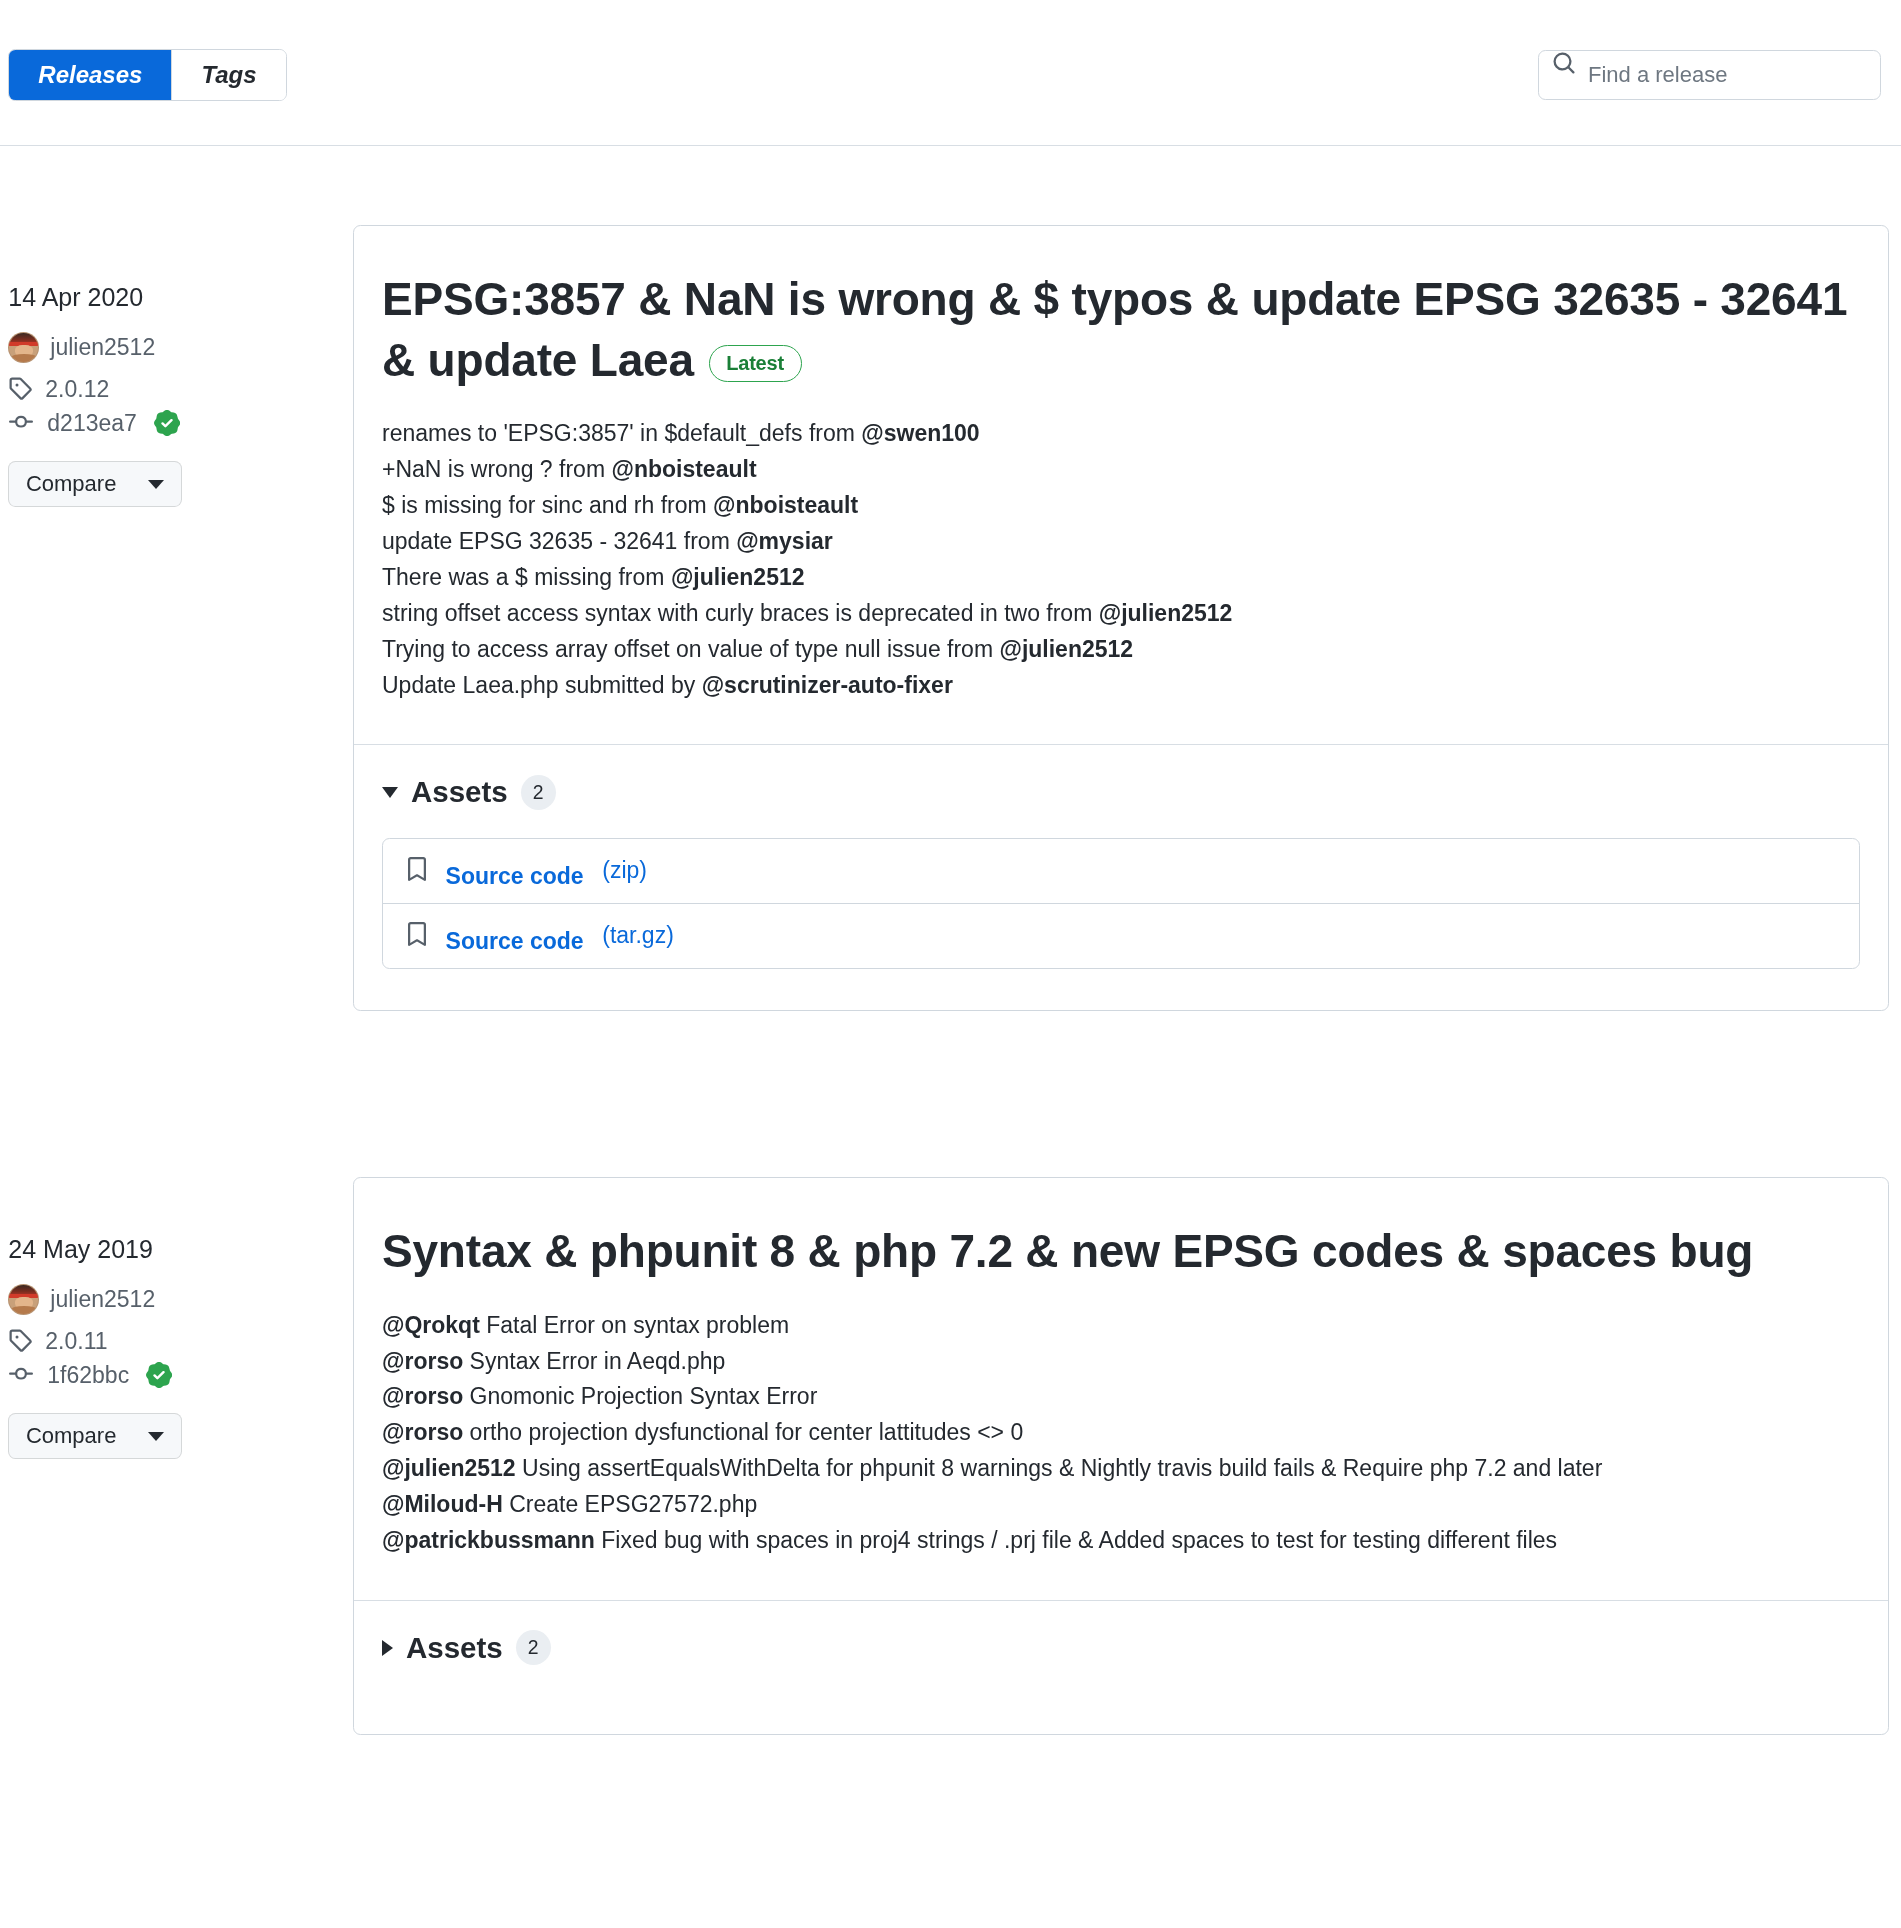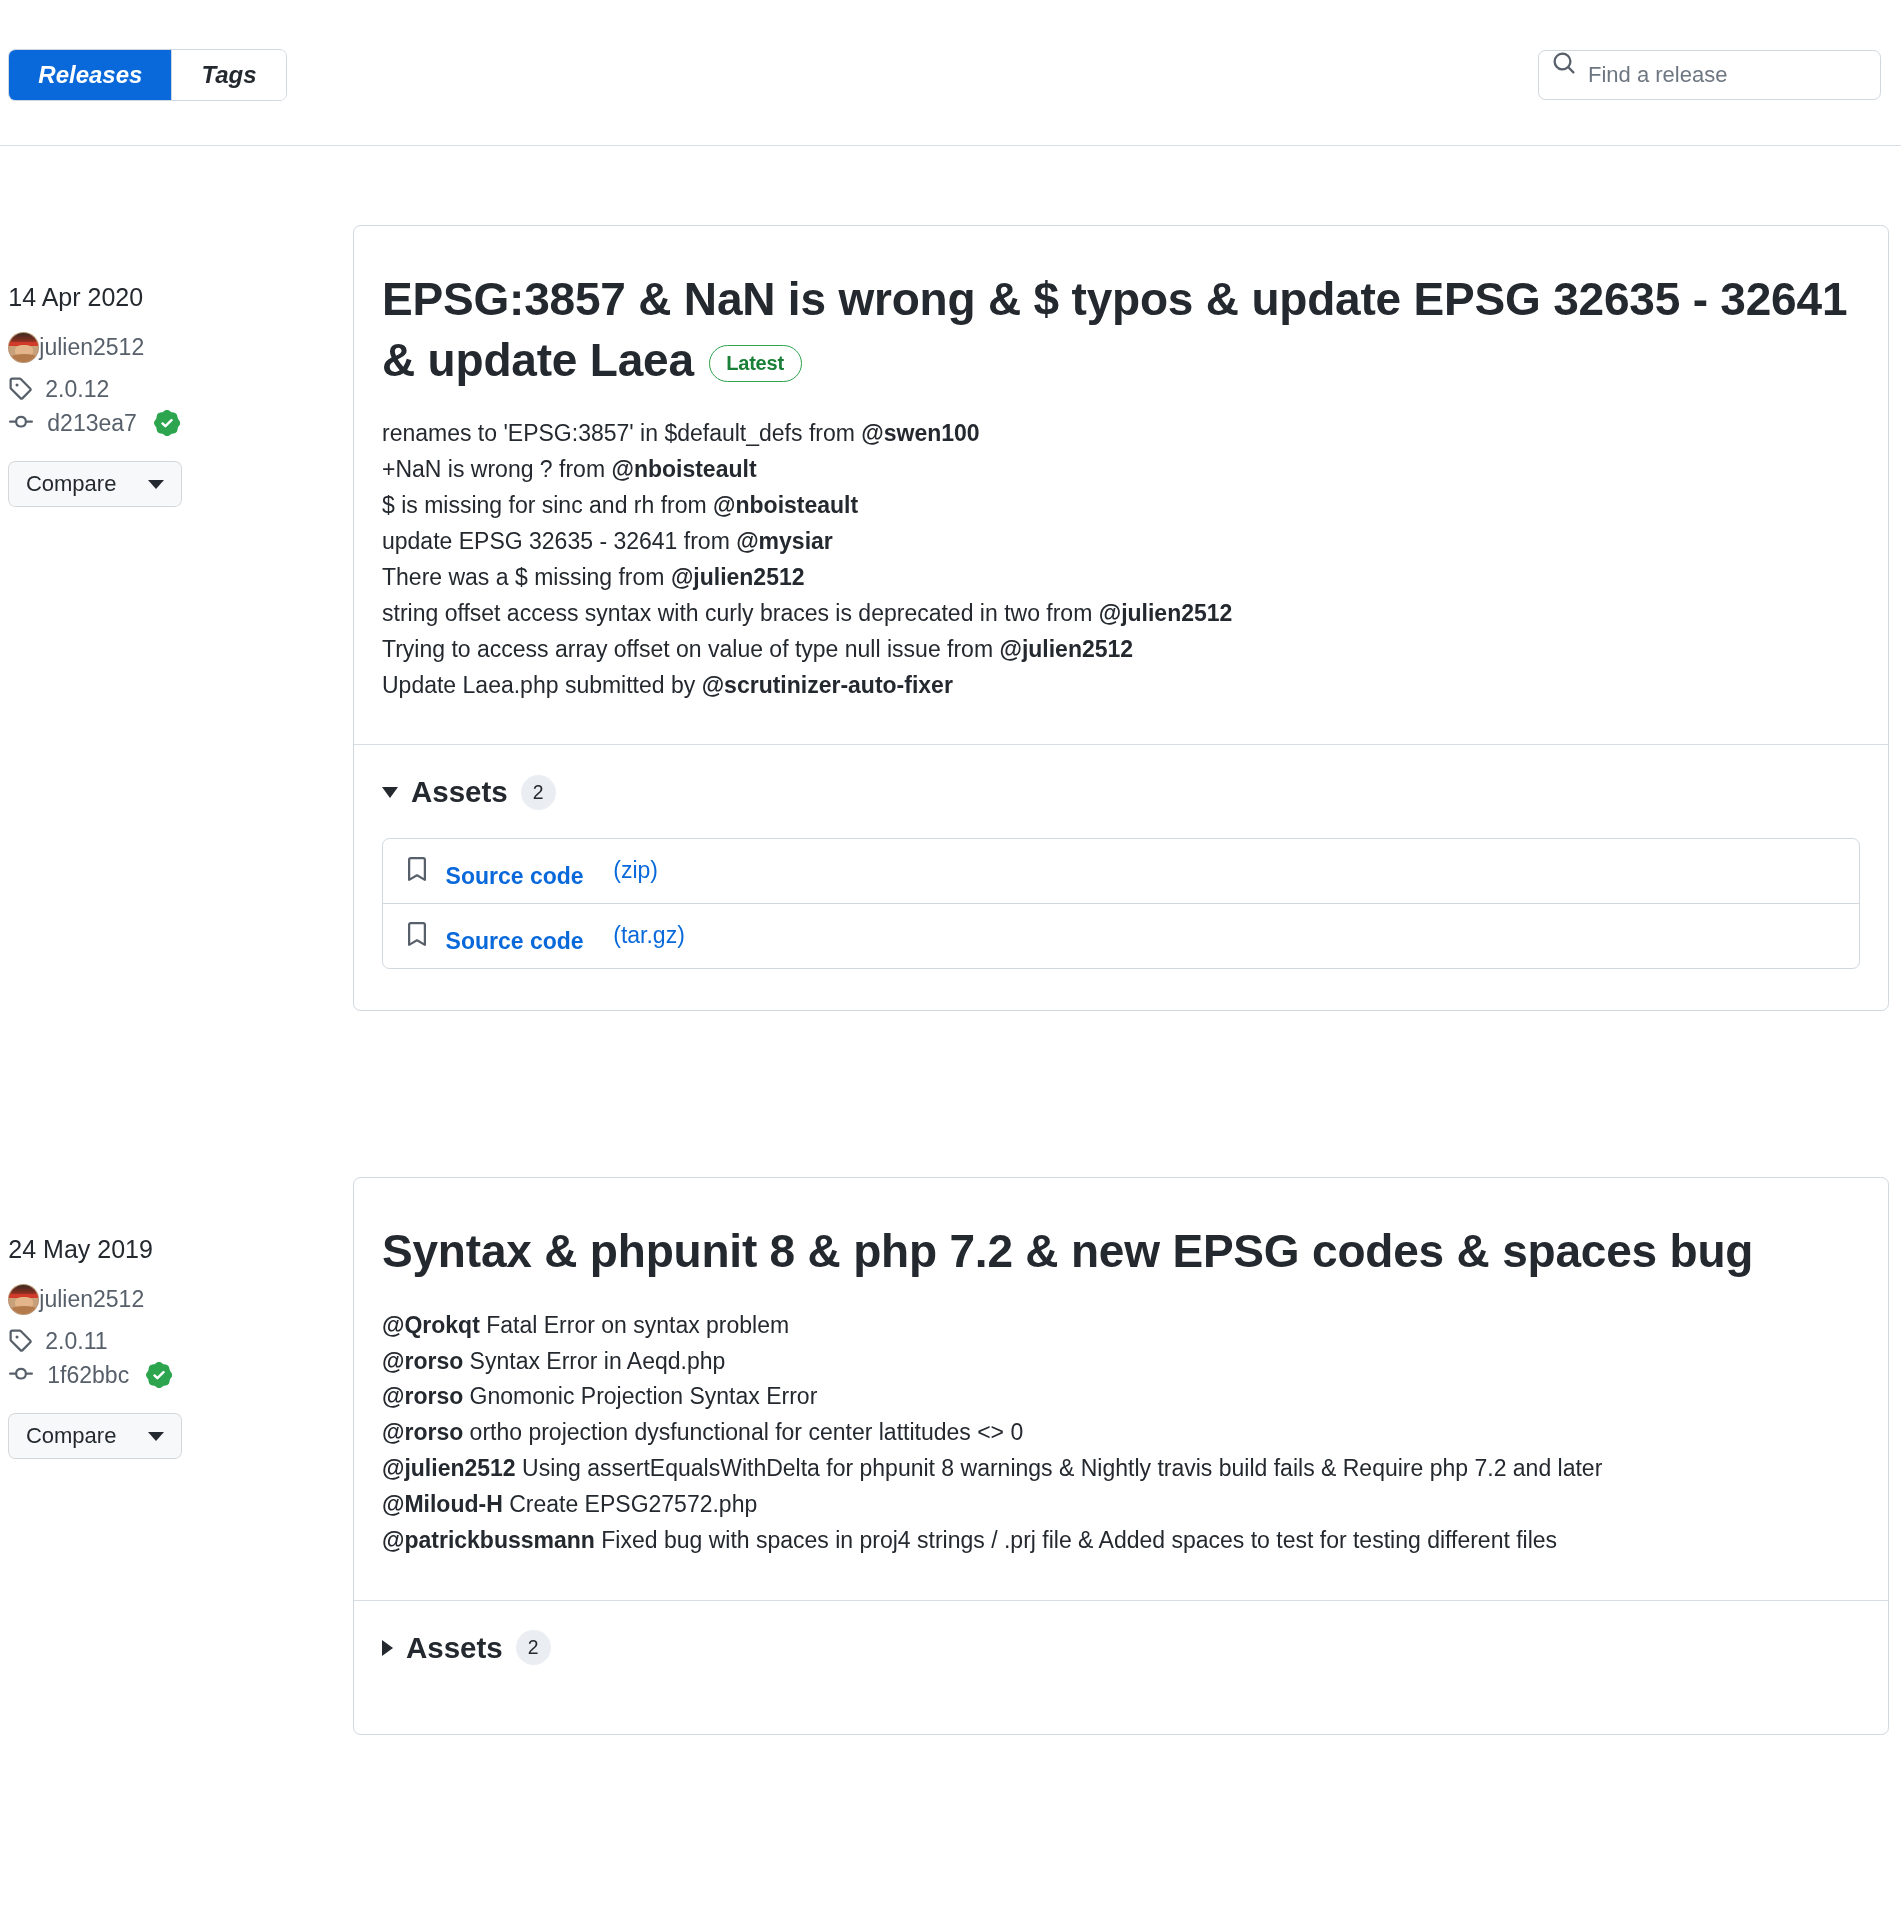--- a/index.html
+++ b/index.html
@@ -46,21 +46,21 @@
     border: none; outline: none; background: transparent;
     font-family: "Liberation Sans", sans-serif;
     font-size: 22px; color: #24292f; width: 100%;
   }
   .search-input::placeholder { color: #6e7781; }
 
   
   .release { position: absolute; left: 0; width: 1901px; }
   .meta { position: absolute; left: 8.3px; top: 0; width: 323px; }
   .meta-date { font-size: 25px; color: #24292f; line-height: 1.2; margin-bottom: 20px; }
-  .meta-author { display: flex; align-items: center; margin-bottom: 13px; }
+  .meta-author { display: flex; align-items: center; gap: 11px; margin-bottom: 13px; }
   .avatar {
     width: 31px; height: 31px; border-radius: 50%; flex: 0 0 auto;
     overflow: hidden; position: relative;
     background: #c8a07a;
     border: 0.9px solid rgba(27,31,36,.10);
   }
   .avatar .hair {
     position: absolute; left: 0; top: 0; width: 100%; height: 42%;
     background: linear-gradient(180deg,#3a2a22 0%, #7b2d1f 55%, #c0392b 100%);
   }
@@ -136,21 +136,21 @@
     font-size: 19.4px; font-weight: 400; color: #24292f;
   }
   .asset-list { border: 0.9px solid #d0d7de; border-radius: 7.4px; overflow: hidden; }
   .asset-row {
     display: flex; align-items: center; gap: 16.6px;
     padding: 13px 22px; border-bottom: 0.9px solid #d0d7de;
     cursor: pointer;
   }
   .asset-row:last-child { border-bottom: none; }
   .asset-name { font-size: 23px; font-weight: 700; color: #0969da; margin-top: 11px; }
-  .asset-ext { font-size: 23px; color: #0969da; margin-left: 13px; }
+  .asset-ext { font-size: 23px; color: #0969da; margin-left: 2px; }
 </style>
 </head>
 <body>
 
 <div class="page">
 
   <div class="header">
     <div class="segmented">
       <div class="seg-btn active">Releases</div>
       <div class="seg-btn">Tags</div>

